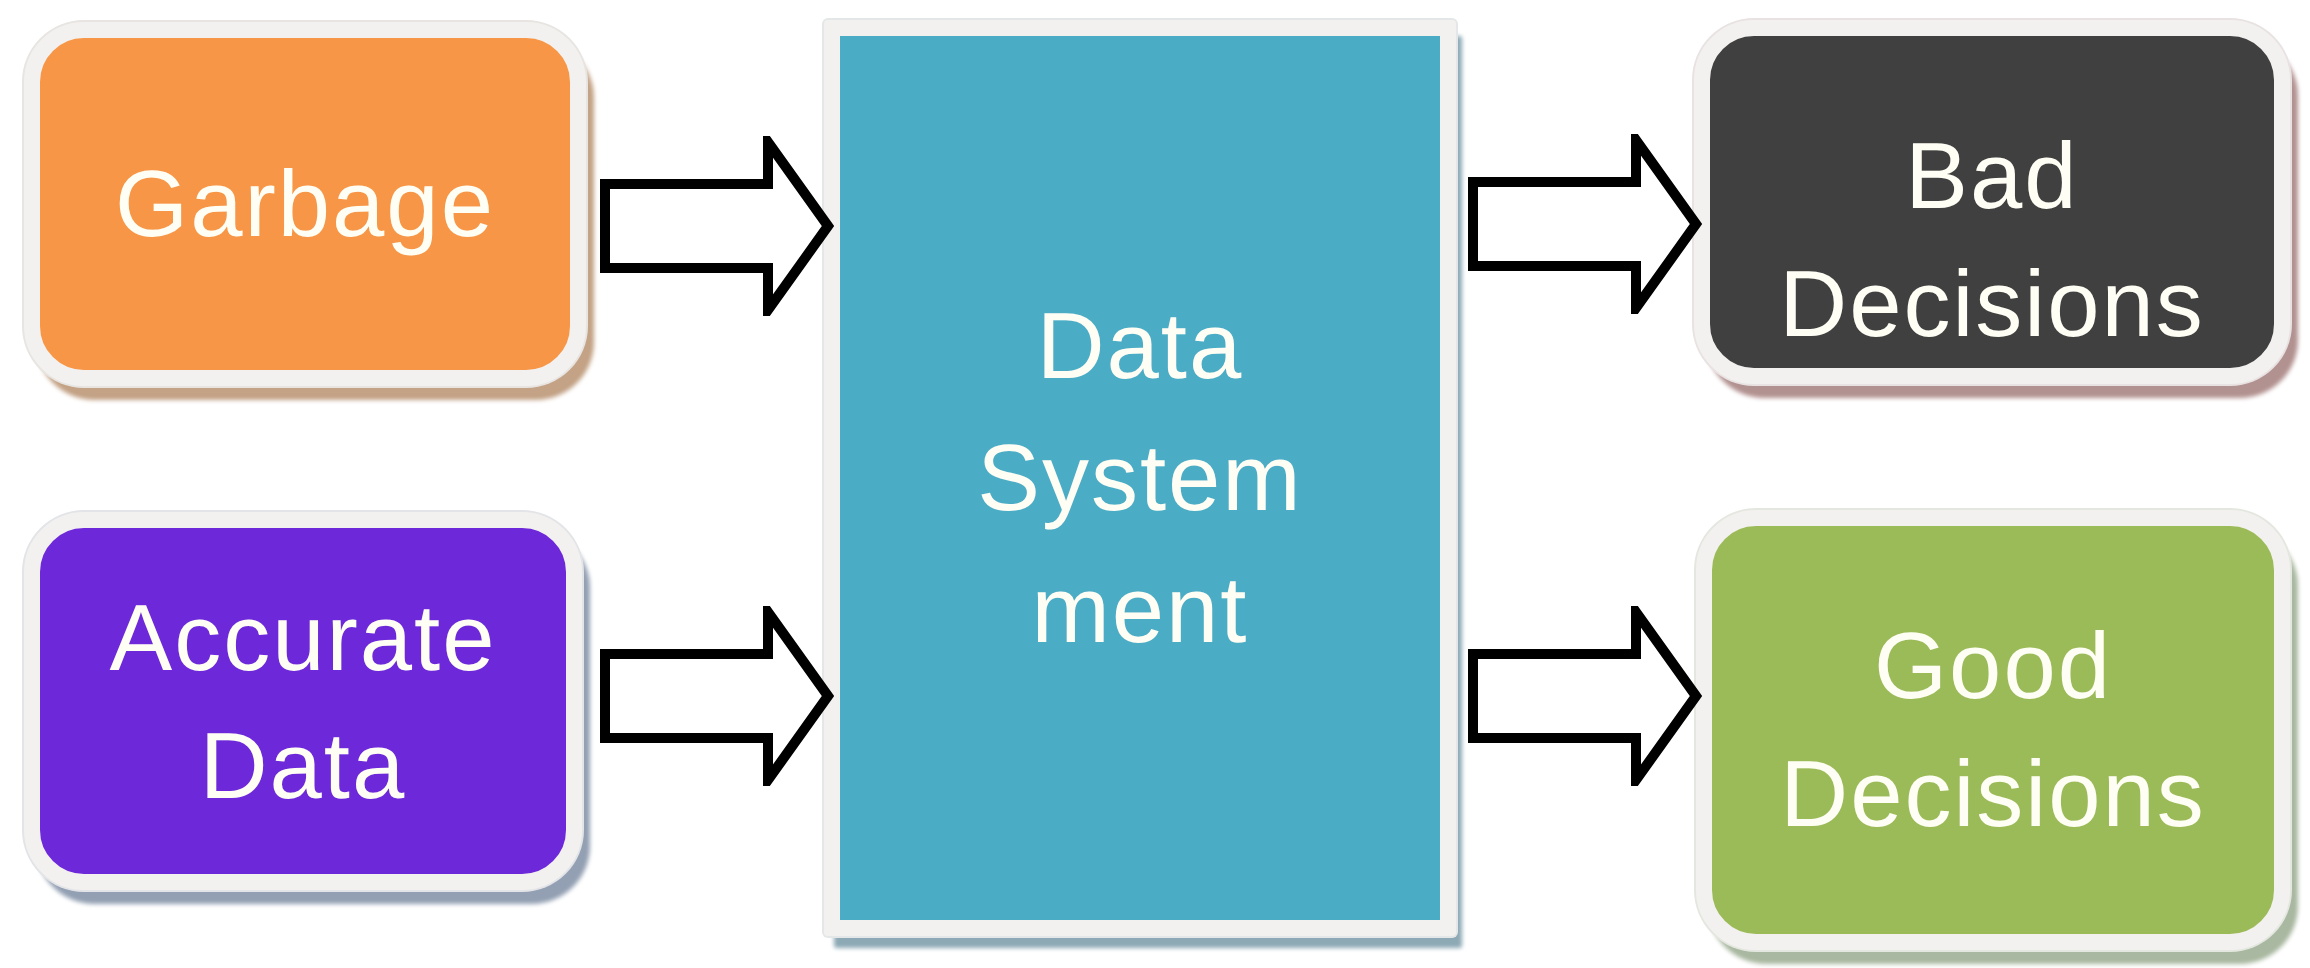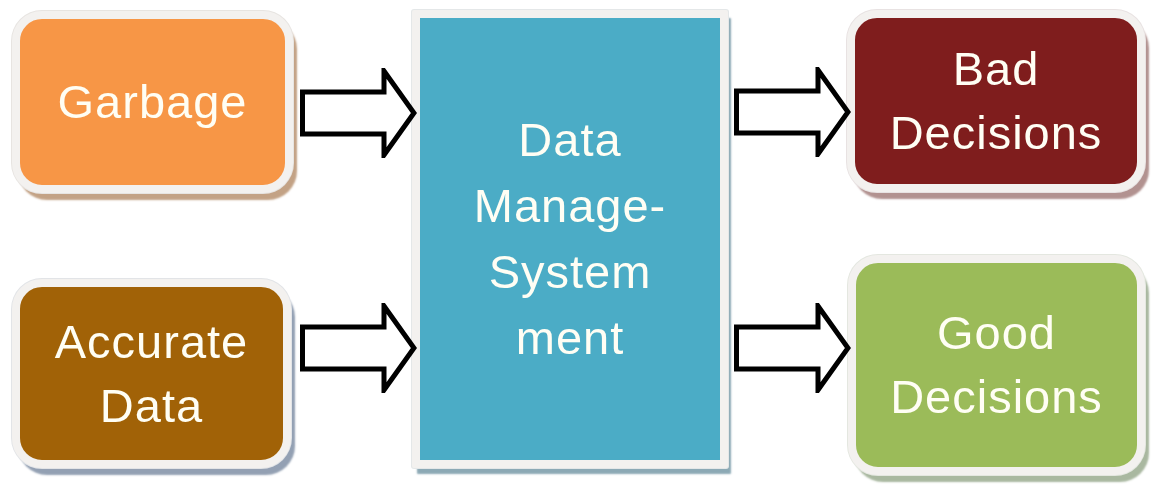--- a/index.html
+++ b/index.html
@@ -74,37 +74,36 @@
 <body>
 
 <div class="canvas">
 
   <div class="node rounded box-garbage" style="background: rgb(247, 150, 70);">
     <div class="label">
       <span class="line">Garbage</span>
     </div>
   </div>
 
-  <div class="node rounded box-accurate" style="background: #a16207; margin-top: 23px;">
+  <div class="node rounded box-accurate" style="background: #6d28d9;">
     <div class="label">
       <span class="line">Accurate</span>
       <span class="line">Data</span>
     </div>
   </div>
 
   <div class="node box-dms" style="background: rgb(75, 172, 198);">
     <div class="label">
       <span class="line">Data</span>
-      <span class="line">Manage-</span>
       <span class="line">System</span>
       <span class="line">ment</span>
     </div>
   </div>
 
-  <div class="node rounded box-bad" style="background: #7f1d1d;">
+  <div class="node rounded box-bad" style="background: #404040; align-items: flex-end;">
     <div class="label">
       <span class="line">Bad</span>
       <span class="line">Decisions</span>
     </div>
   </div>
 
   <div class="node rounded box-good" style="background: rgb(155, 187, 89);">
     <div class="label">
       <span class="line">Good</span>
       <span class="line">Decisions</span>

